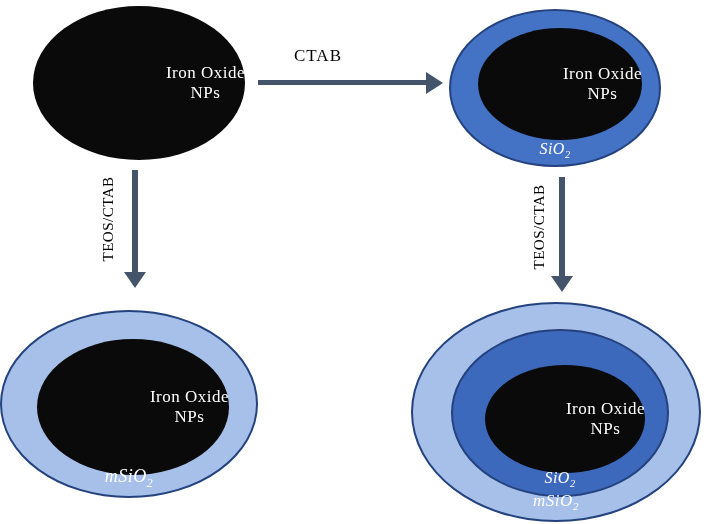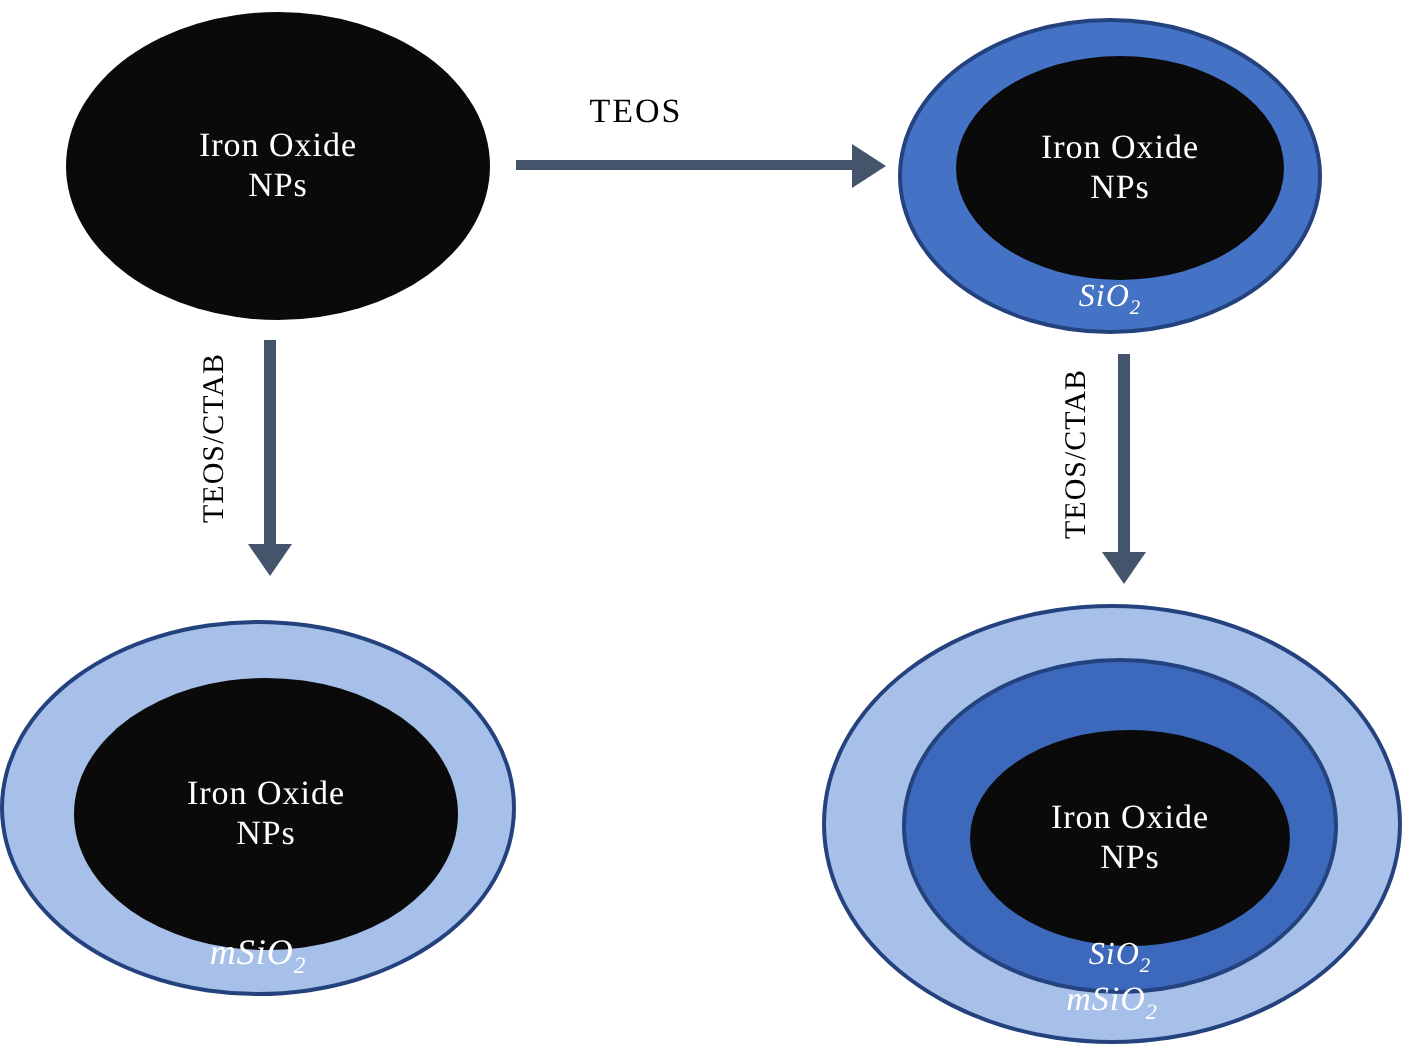--- a/index.html
+++ b/index.html
@@ -7,21 +7,21 @@
     position: relative;
     width: 708px;
     height: 524px;
     background: var(--background, #ffffff);
     font-family: "Liberation Serif", serif;
     overflow: hidden;
   }
   .ellipse { position: absolute; border-radius: 50%; box-sizing: border-box; }
   .core {
     background: var(--core-black, #0a0a0a);
-    display: flex; align-items: center; justify-content: center;
+    display: flex; align-items: center; justify-content: flex-end;
   }
   .shell-outer-blue {
     background: var(--silica-blue, #4472C4);
     border: 2px solid var(--ellipse-border, #1F3864);
   }
   .shell-light {
     background: var(--meso-light-blue, #A6C0E9);
     border: 2px solid var(--ellipse-border, #1F3864);
   }
   .shell-mid-blue {
@@ -77,21 +77,21 @@
 <body>
 
 <div class="stage">
 
   <div class="ellipse core" style="left:33px; top:6px; width:212px; height:154px;">
     <span class="core-label">Iron Oxide
 NPs</span>
   </div>
 
   <div>
-    <div class="arrow-label" style="left:258px; top:46px; width:120px;">TEOS</div>
+    <div class="arrow-label" style="left:258px; top:46px; width:120px;">CTAB</div>
     <div class="arrow-shaft" style="left:258px; top:80px; width:168px; height:5px;"></div>
     <div class="arrow-head right" style="left:426px; top:72px;"></div>
   </div>
 
   <div class="ellipse shell-outer-blue" style="left:449px; top:9px; width:212px; height:158px;">
     <div class="ellipse core" style="left:27px; top:17px; width:164px; height:112px;">
       <span class="core-label">Iron Oxide
 NPs</span>
     </div>
     <div class="ring-label" style="bottom:5px;">

